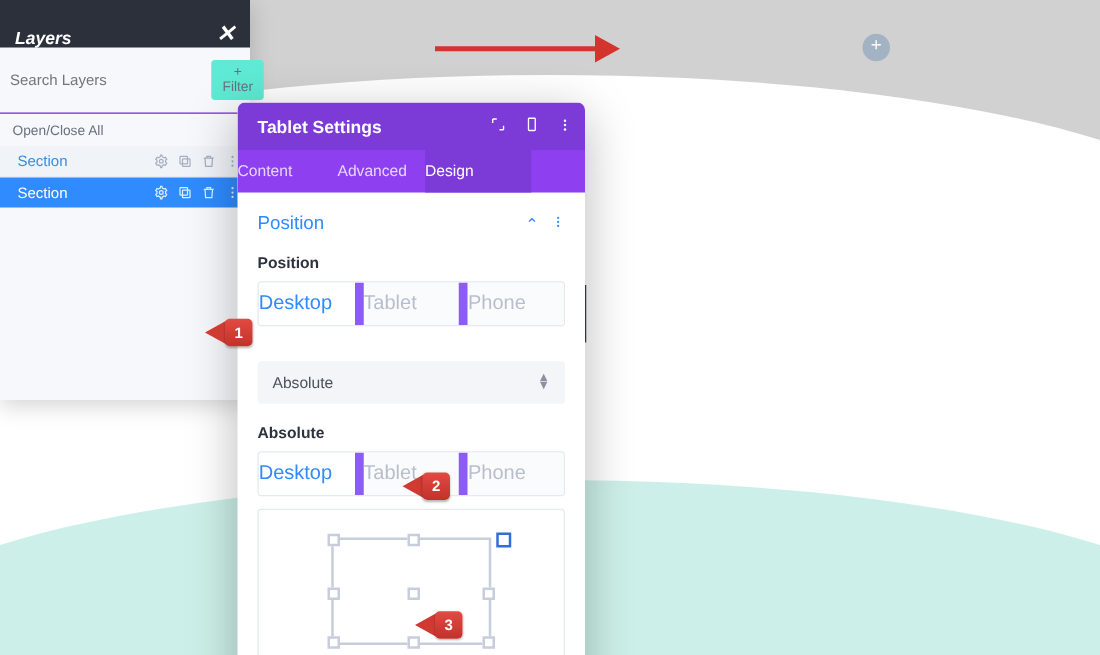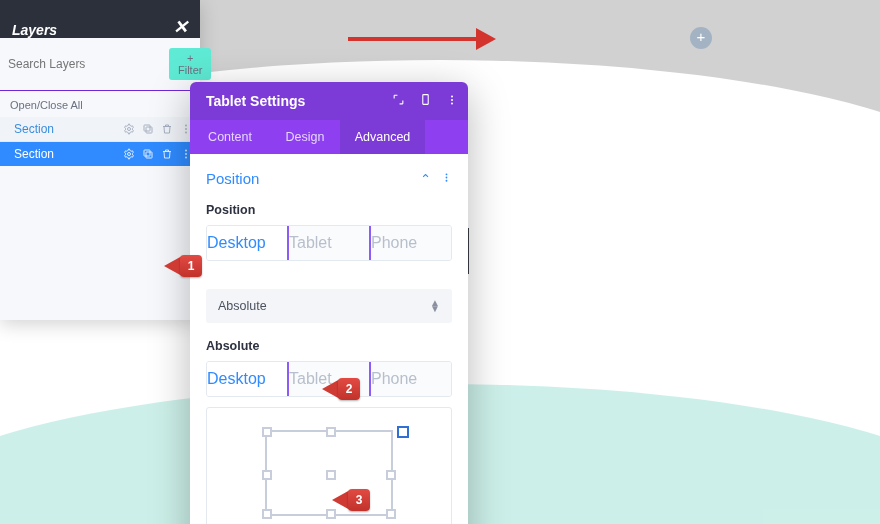--- a/index.html
+++ b/index.html
@@ -29,32 +29,32 @@
   .layer-item.active { background:#2f8bff; color:#fff; }
   .layer-icons { margin-left:auto; display:flex; gap:7px; opacity:.85; font-size:12px; }
   .layer-icons span { display:inline-flex; }
   svg.ic { width:12px; height:12px; }
 
   
   .settings { position:absolute; top: 82px; left: 190px; width: 278px; background:#fff; box-shadow: 0 10px 40px rgba(0,0,0,.28); border-radius: 6px; overflow:hidden; z-index:6; }
   .settings-head { background:#7c3bd6; color:#fff; height: 38px; display:flex; align-items:center; padding: 0 10px 0 16px; font-size:14px; font-weight:600; }
   .settings-head .tools { margin-left:auto; display:flex; gap:14px; align-items:center; }
   .settings-tabs { background:#8e3ff0; display:flex; }
-  .settings-tab { flex:none; padding: 10px 0; text-align:center; font-size:12.5px; color:#e6d6ff; cursor:pointer; }
+  .settings-tab { flex:none; padding: 10px 0; text-align:left; font-size:12.5px; color:#e6d6ff; cursor:pointer; }
   .settings-tab:nth-child(1){ width: 80px;}
   .settings-tab:nth-child(2){ width: 70px;}
   .settings-tab:nth-child(3){ width: 85px; background:#7c3bd6; color:#fff; }
   .settings-body { padding: 16px 16px 22px; }
   .accordion-row { display:flex; align-items:center; color:#2f8bff; font-size:15px; }
   .accordion-row .acc-tools { margin-left:auto; display:flex; gap:10px; align-items:center; font-size:13px; }
   .label { font-size:12.5px; font-weight:700; color:#2d3140; margin: 16px 0 8px; }
   .seggroup { display:flex; border:1px solid #e4e8ef; border-radius:3px; overflow:hidden; }
   .seg { flex:1; text-align:left; font-size:16px; color:#b8bfcc; padding: 8px 0; background:#fafbfc; cursor:pointer; }
   .seg.active { color:#2f8bff; background:#fff; box-shadow: 0 0 6px rgba(0,0,0,.04); }
-  .seg + .seg { border-left: 2px solid #8b5cf6; }
+  .seg + .seg { border-left: 7px solid #8b5cf6; }
   .select-row { display:flex; align-items:center; background:#f3f5f9; border-radius:3px; padding: 10px 12px; font-size:12.5px; color:#4b515e; margin-top:28px; cursor:pointer;text-align:center; }
   .select-row .caret { margin-left:auto; font-size:10px; line-height:6px; color:#8a90a0; }
   .locgrid-wrap { border:1px solid #e4e8ef; border-radius:3px; padding: 22px 40px 30px; margin-top:10px; display:flex; justify-content:center; }
   .locgrid { position:relative; width: 128px; height: 86px; border:2px solid #c7cdda; }
   .anchor { position:absolute; width:10px; height:10px; background:#fff; border:2px solid #c7cdda; }
   .anchor.sel { border-color:#2f6fd6; width:12px; height:12px; border-width: 2.5px; }
   .a-tl{top:-5px;left:-5px}.a-tc{top:-5px;left:59px}.a-tr{top:-6px;right:-18px}
   .a-ml{top:38px;left:-5px}.a-mc{top:38px;left:59px}.a-mr{top:38px;right:-5px}
   .a-bl{bottom:-5px;left:-5px}.a-bc{bottom:-5px;left:59px}.a-br{bottom:-5px;right:-5px}
 
@@ -166,22 +166,22 @@
           </svg></span>
       <span><svg width="12" height="14" viewBox="0 0 24 24" fill="#fff">
             <circle cx="12" cy="5" r="2"></circle>
             <circle cx="12" cy="12" r="2"></circle>
             <circle cx="12" cy="19" r="2"></circle>
           </svg></span>
     </span>
   </div>
   <div class="settings-tabs">
     <div class="settings-tab">Content</div>
+    <div class="settings-tab">Advanced</div>
     <div class="settings-tab">Design</div>
-    <div class="settings-tab">Advanced</div>
   </div>
   <div class="settings-body">
     <div class="accordion-row">
       <span>Position</span>
       <span class="acc-tools">
         <span style="display:inline-block;transform:rotate(180deg)">⌄</span>
         <span><svg width="11" height="13" viewBox="0 0 24 24" fill="#2f8bff">
               <circle cx="12" cy="5" r="2"></circle>
               <circle cx="12" cy="12" r="2"></circle>
               <circle cx="12" cy="19" r="2"></circle>

